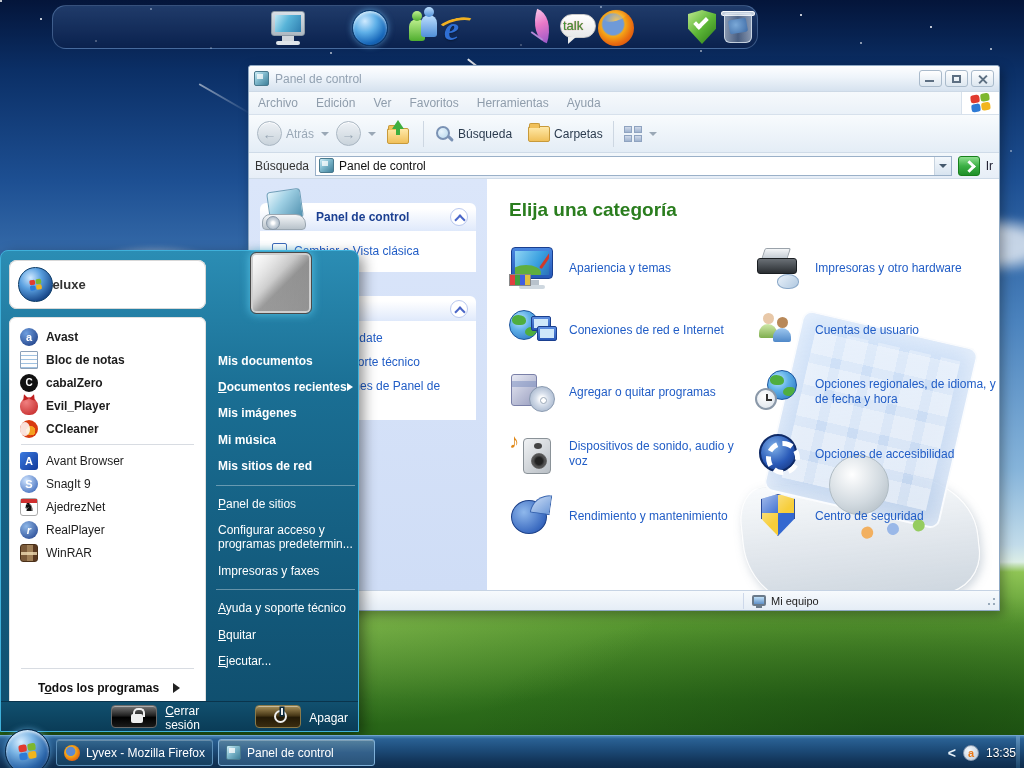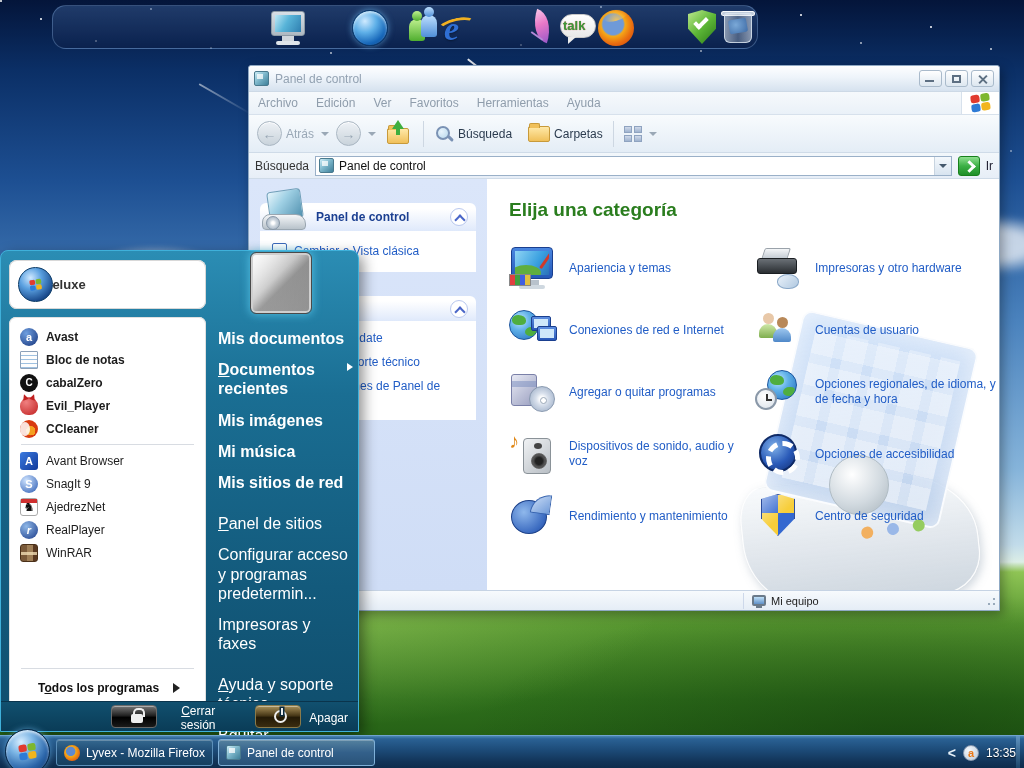--- a/index.html
+++ b/index.html
@@ -64,21 +64,21 @@
   .i-ie .ring { position:absolute; left:0px; top:9px; width:38px; height:16px; border:3px solid transparent;
     border-top-color:#f0b021; border-radius:50%; transform:rotate(-12deg); }
   
   .i-feather .leaf { position:absolute; left:10px; top:2px; width:20px; height:30px;
     border-radius:0 100% 0 100%; transform:rotate(18deg);
     background:linear-gradient(135deg,#f8c8e8 0%,#e878c8 45%,#9a58c8 100%); }
   .i-feather .stem { position:absolute; left:8px; top:26px; width:14px; height:2px; background:#b488d8; transform:rotate(35deg); }
   
   .i-talk .bub { position:absolute; left:2px; top:5px; width:36px; height:24px; border-radius:12px;
     background:linear-gradient(#ffffff,#e8e8e8); border:1px solid #c8c8c8; }
-  .i-talk .txt { position:absolute; left:5px; top:9px; font-size:13px; font-weight:bold; color:#3a9a3a;
+  .i-talk .txt { position:absolute; left:5px; top:9px; font-size:13px; font-weight:normal; color:#3a9a3a;
     text-shadow:0 0 1px #d04040; letter-spacing:0; }
   .i-talk .tail { position:absolute; left:10px; top:28px; width:0; height:0;
     border-top:7px solid #ececec; border-right:8px solid transparent; }
   
   .i-ff .ball { position:absolute; left:2px; top:1px; width:36px; height:36px; border-radius:50%;
     background:radial-gradient(circle at 42% 40%, #6f9ad8 0 34%, #f5a818 40%, #e86a10 65%, #c13e08 100%); }
   .i-ff .ball::after { content:""; position:absolute; left:4px; top:-1px; width:26px; height:12px; border-radius:50%;
     background:radial-gradient(ellipse at 50% 100%, rgba(255,200,80,.9), rgba(255,200,80,0) 70%); transform:rotate(-15deg); }
   
   .i-shield .sh { position:absolute; left:6px; top:1px; width:28px; height:34px;
@@ -339,38 +339,38 @@
   .pi-snag   { border-radius:50%; background:radial-gradient(circle at 35% 30%,#cfe4ff,#2858b0); color:#fff; }
   .pi-chess  { background:#fff; border:1px solid #aaa; color:#111; font-size:13px; line-height:1; }
   .pi-chess::before { content:""; position:absolute; left:0; top:0; right:0; height:4px; background:#d03030; }
   .pi-real   { border-radius:50%; background:radial-gradient(circle at 35% 30%,#8fb8e8,#1a3a88); font-style:italic; }
   .pi-rar    { background:linear-gradient(90deg,#7a5a3a 0 6px,#a08058 6px 12px,#5a3a22 12px); border:1px solid #4a3018; }
   .pi-rar::after { content:""; position:absolute; left:0; right:0; top:7px; height:3px; background:rgba(240,220,180,.8); }
   .pi-wmp    { background:linear-gradient(135deg,#f8a030,#d05808); }
   .pi-wmp::after { content:""; width:0; height:0; border-left:8px solid #fff; border-top:5px solid transparent; border-bottom:5px solid transparent; margin-left:2px; }
 
   .sm-right { position:absolute; left:208px; top:72px; width:148px; bottom:32px; display:flex; flex-direction:column;
-    font-size:16px; color:#fff; padding-left:7px; }
+    font-size:12px; color:#fff; padding-left:7px;justify-content:center; }
   .smr-item { display:flex; align-items:flex-start; padding:6px 4px 6px 2px; line-height:1.2; cursor:pointer; border-radius:2px; }
   .smr-item.bold { font-weight:bold; }
   .smr-item .lbl { flex:1; }
   .smr-item .subtri { margin-top:3px; width:0; height:0; border-top:4px solid transparent; border-bottom:4px solid transparent; border-left:6px solid #fff; }
   .smr-sep { height:1px; background:rgba(255,255,255,.35); margin:5px 2px 5px 0; }
   .accel { text-decoration:underline; }
   .sm-bottom { position:absolute; left:0; right:0; bottom:0; height:30px; border-radius:0;
     background:linear-gradient(180deg,#11506f,#0a3c57); border-top:1px solid #0a344c;
     display:flex; align-items:center; font-size:12px; color:#fff; }
   .pwrbtn { width:50px; height:23px; border-radius:4px; border:1px solid #6a6a6a; position:relative; cursor:pointer;
     background:linear-gradient(180deg,#777 0%,#222 45%,#000 55%,#1a1a1a 100%); box-shadow:inset 0 1px 0 rgba(255,255,255,.4); }
   .pwrbtn.gold { background:linear-gradient(180deg,#a8905a 0%,#4a3a18 45%,#241a06 55%,#3a2c10 100%); border-color:#8a7a4a; }
   .g-lock { position:absolute; left:19px; top:8px; width:12px; height:9px; background:#eee; border-radius:2px; }
   .g-lock::before { content:""; position:absolute; left:2px; top:-6px; width:8px; height:7px; border:2px solid #eee; border-bottom:none; border-radius:5px 5px 0 0; }
   .g-power { position:absolute; left:18px; top:4px; width:13px; height:13px; border:2px solid #eee; border-radius:50%; }
   .g-power::before { content:""; position:absolute; left:4.5px; top:-4px; width:2px; height:7px; background:#eee; box-shadow:0 0 0 1.5px rgba(10,40,60,1); }
-  .sm-bottom .blbl { margin:2px 10px 0 8px; cursor:pointer;text-align:center; }
+  .sm-bottom .blbl { margin:2px 10px 0 8px; cursor:pointer; }
   .sm-bottom .sp1 { width:120px; }
 
   
   .taskbar { position:absolute; left:0; bottom:0; width:1024px; height:33px; z-index:20;
     background:linear-gradient(180deg,#4a86b4 0%,#2a6194 9%,#1c4a77 45%,#123458 80%,#0e2c4c 100%);
     border-top:1px solid #6fa3cf; }
   .orb { position:absolute; left:5px; top:-7px; width:45px; height:45px; border-radius:50%; cursor:pointer; z-index:22;
     background:radial-gradient(circle at 35% 28%, #d8eeff 0%, #7ab4e4 30%, #2a64a8 65%, #0c2c5c 100%);
     border:1px solid #0a2a4a; box-shadow:0 0 6px rgba(120,200,255,.6), inset 0 2px 3px rgba(255,255,255,.7); }
   .orb .winflag { position:absolute; left:12px; top:13px; transform:scale(.9) rotate(-6deg) skewY(-4deg); }

